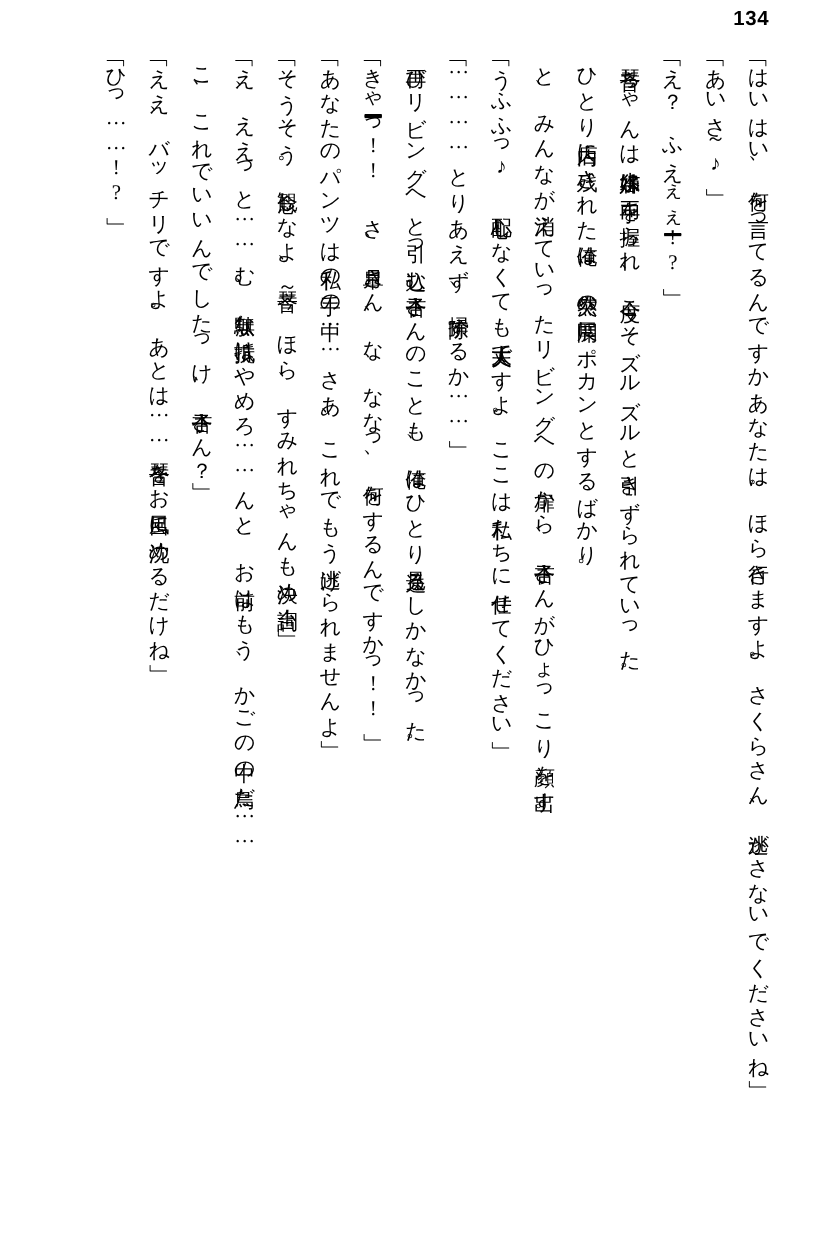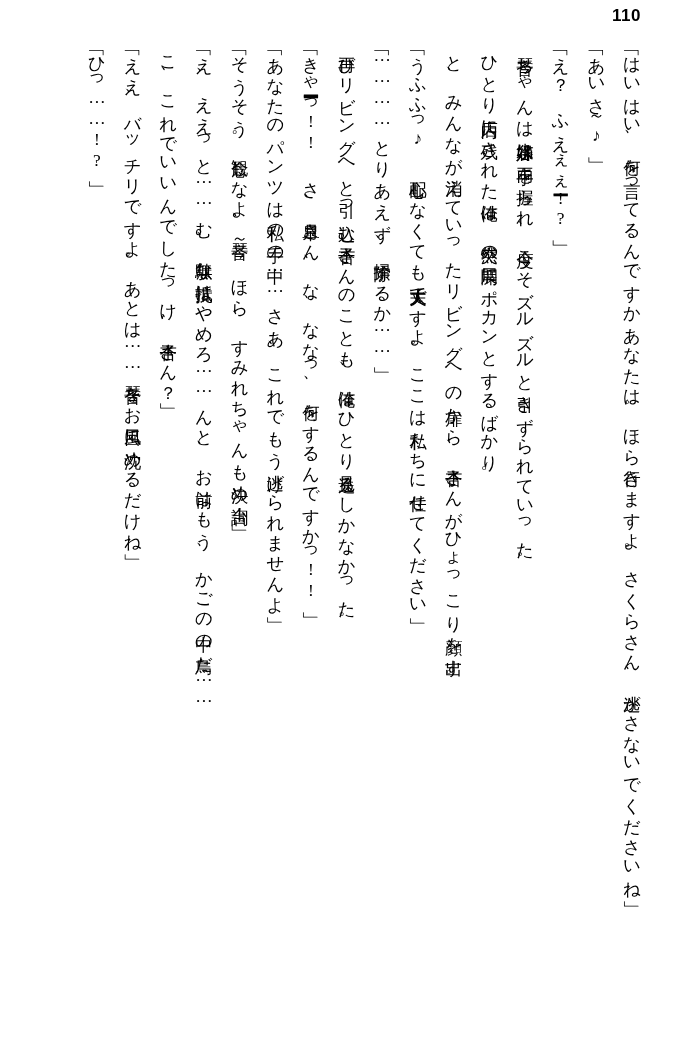--- a/index.html
+++ b/index.html
@@ -49,21 +49,21 @@
     margin: 0;
     padding: 0;
     text-indent: 0;
   }
 </style>
 </head>
 <body>
 
 <div class="page">
 
-  <div class="page-number">110</div>
+  <div class="page-number">134</div>
 
   <div class="body-text">
     <p>「はいはい、何を言ってるんですかあなたは。ほら行きますよ。さくらさん、逃がさないでくださいね」</p>
     <p>「あいさ～♪」</p>
     <p>「え？　ふえぇぇーー!?」</p>
     <p>琴音ちゃんは水谷姉妹に両手を握られ、今度こそズルズルと引きずられていった。</p>
     <p>ひとり店内に残された俺は、突然の展開にポカンとするばかり。</p>
     <p>と、みんなが消えていったリビングへの扉から、杏子さんがひょっこり顔を出す。</p>
     <p>「うふふっ♪　心配しなくても大丈夫ですよ。ここは私たちに任せてください」</p>
     <p>「…………とりあえず、掃除するか……」</p>

